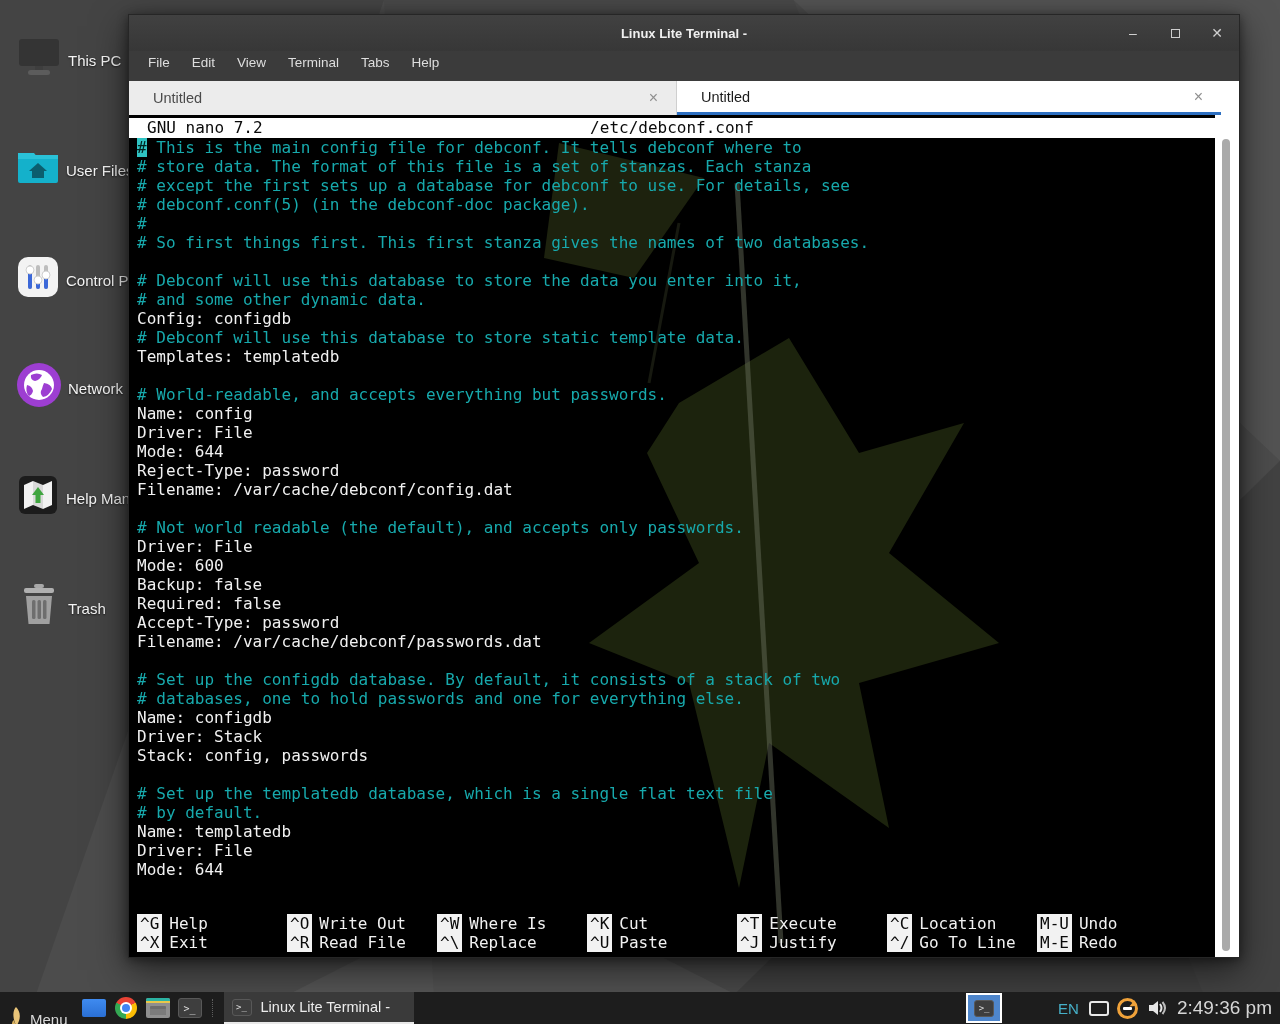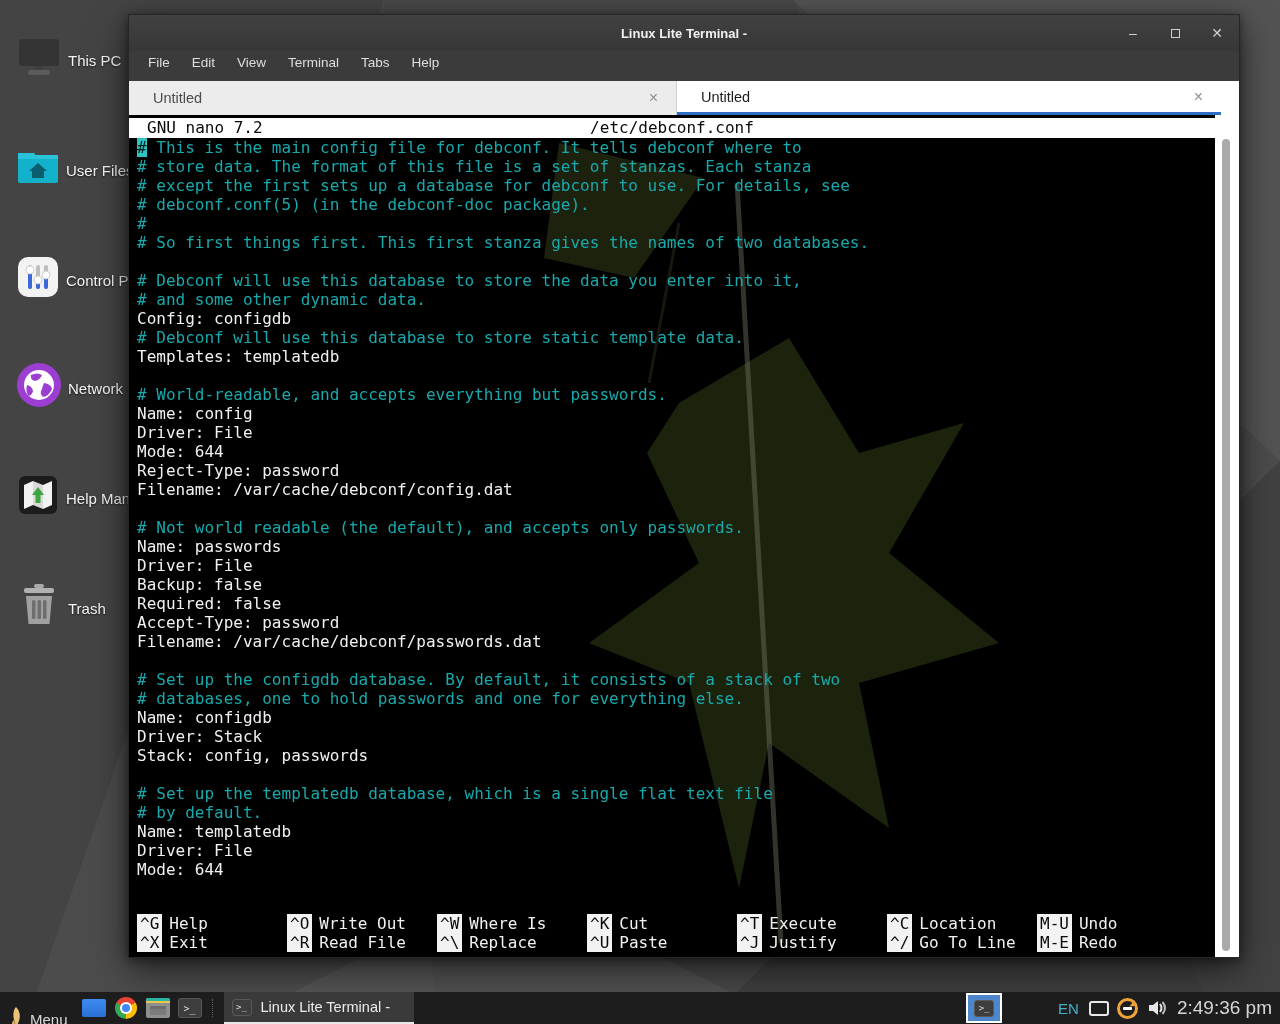--- a/index.html
+++ b/index.html
@@ -269,22 +269,22 @@
           <div class="line">Templates: templatedb</div>
           <div class="line">&nbsp;</div>
           <div class="line comment"># World-readable, and accepts everything but passwords.</div>
           <div class="line">Name: config</div>
           <div class="line">Driver: File</div>
           <div class="line">Mode: 644</div>
           <div class="line">Reject-Type: password</div>
           <div class="line">Filename: /var/cache/debconf/config.dat</div>
           <div class="line">&nbsp;</div>
           <div class="line comment"># Not world readable (the default), and accepts only passwords.</div>
-          <div class="line">Name: passwords</div>
           <div class="line">Driver: File</div>
+          <div class="line">Mode: 600</div>
           <div class="line">Backup: false</div>
           <div class="line">Required: false</div>
           <div class="line">Accept-Type: password</div>
           <div class="line">Filename: /var/cache/debconf/passwords.dat</div>
           <div class="line">&nbsp;</div>
           <div class="line comment"># Set up the configdb database. By default, it consists of a stack of two</div>
           <div class="line comment"># databases, one to hold passwords and one for everything else.</div>
           <div class="line">Name: configdb</div>
           <div class="line">Driver: Stack</div>
           <div class="line">Stack: config, passwords</div>

